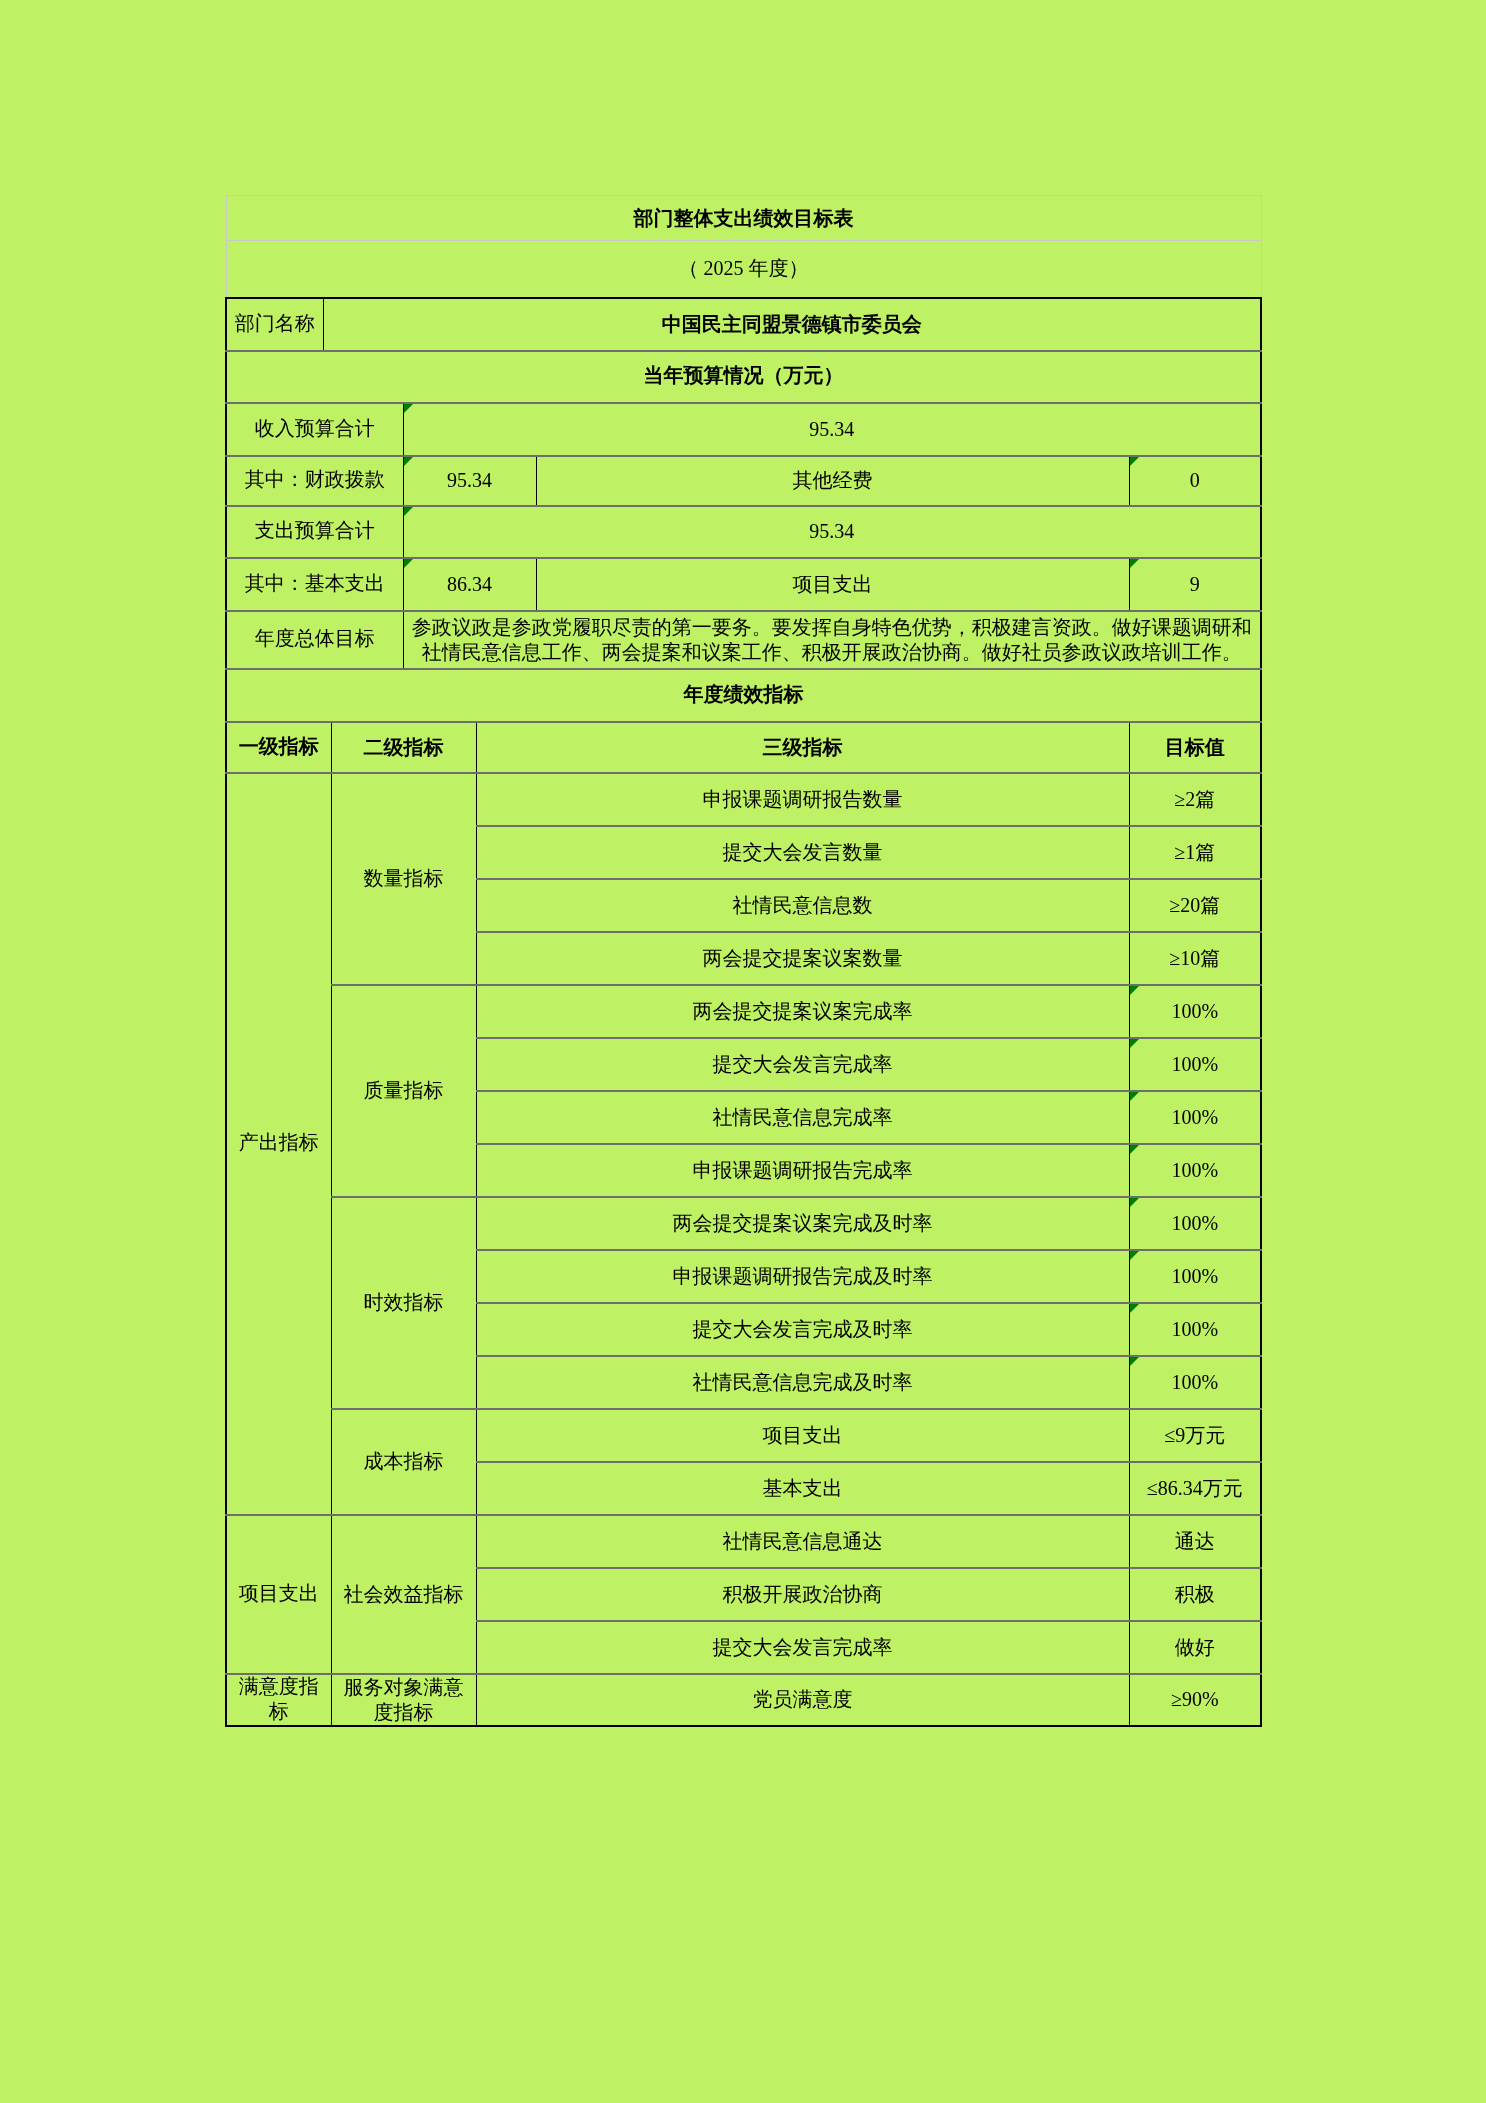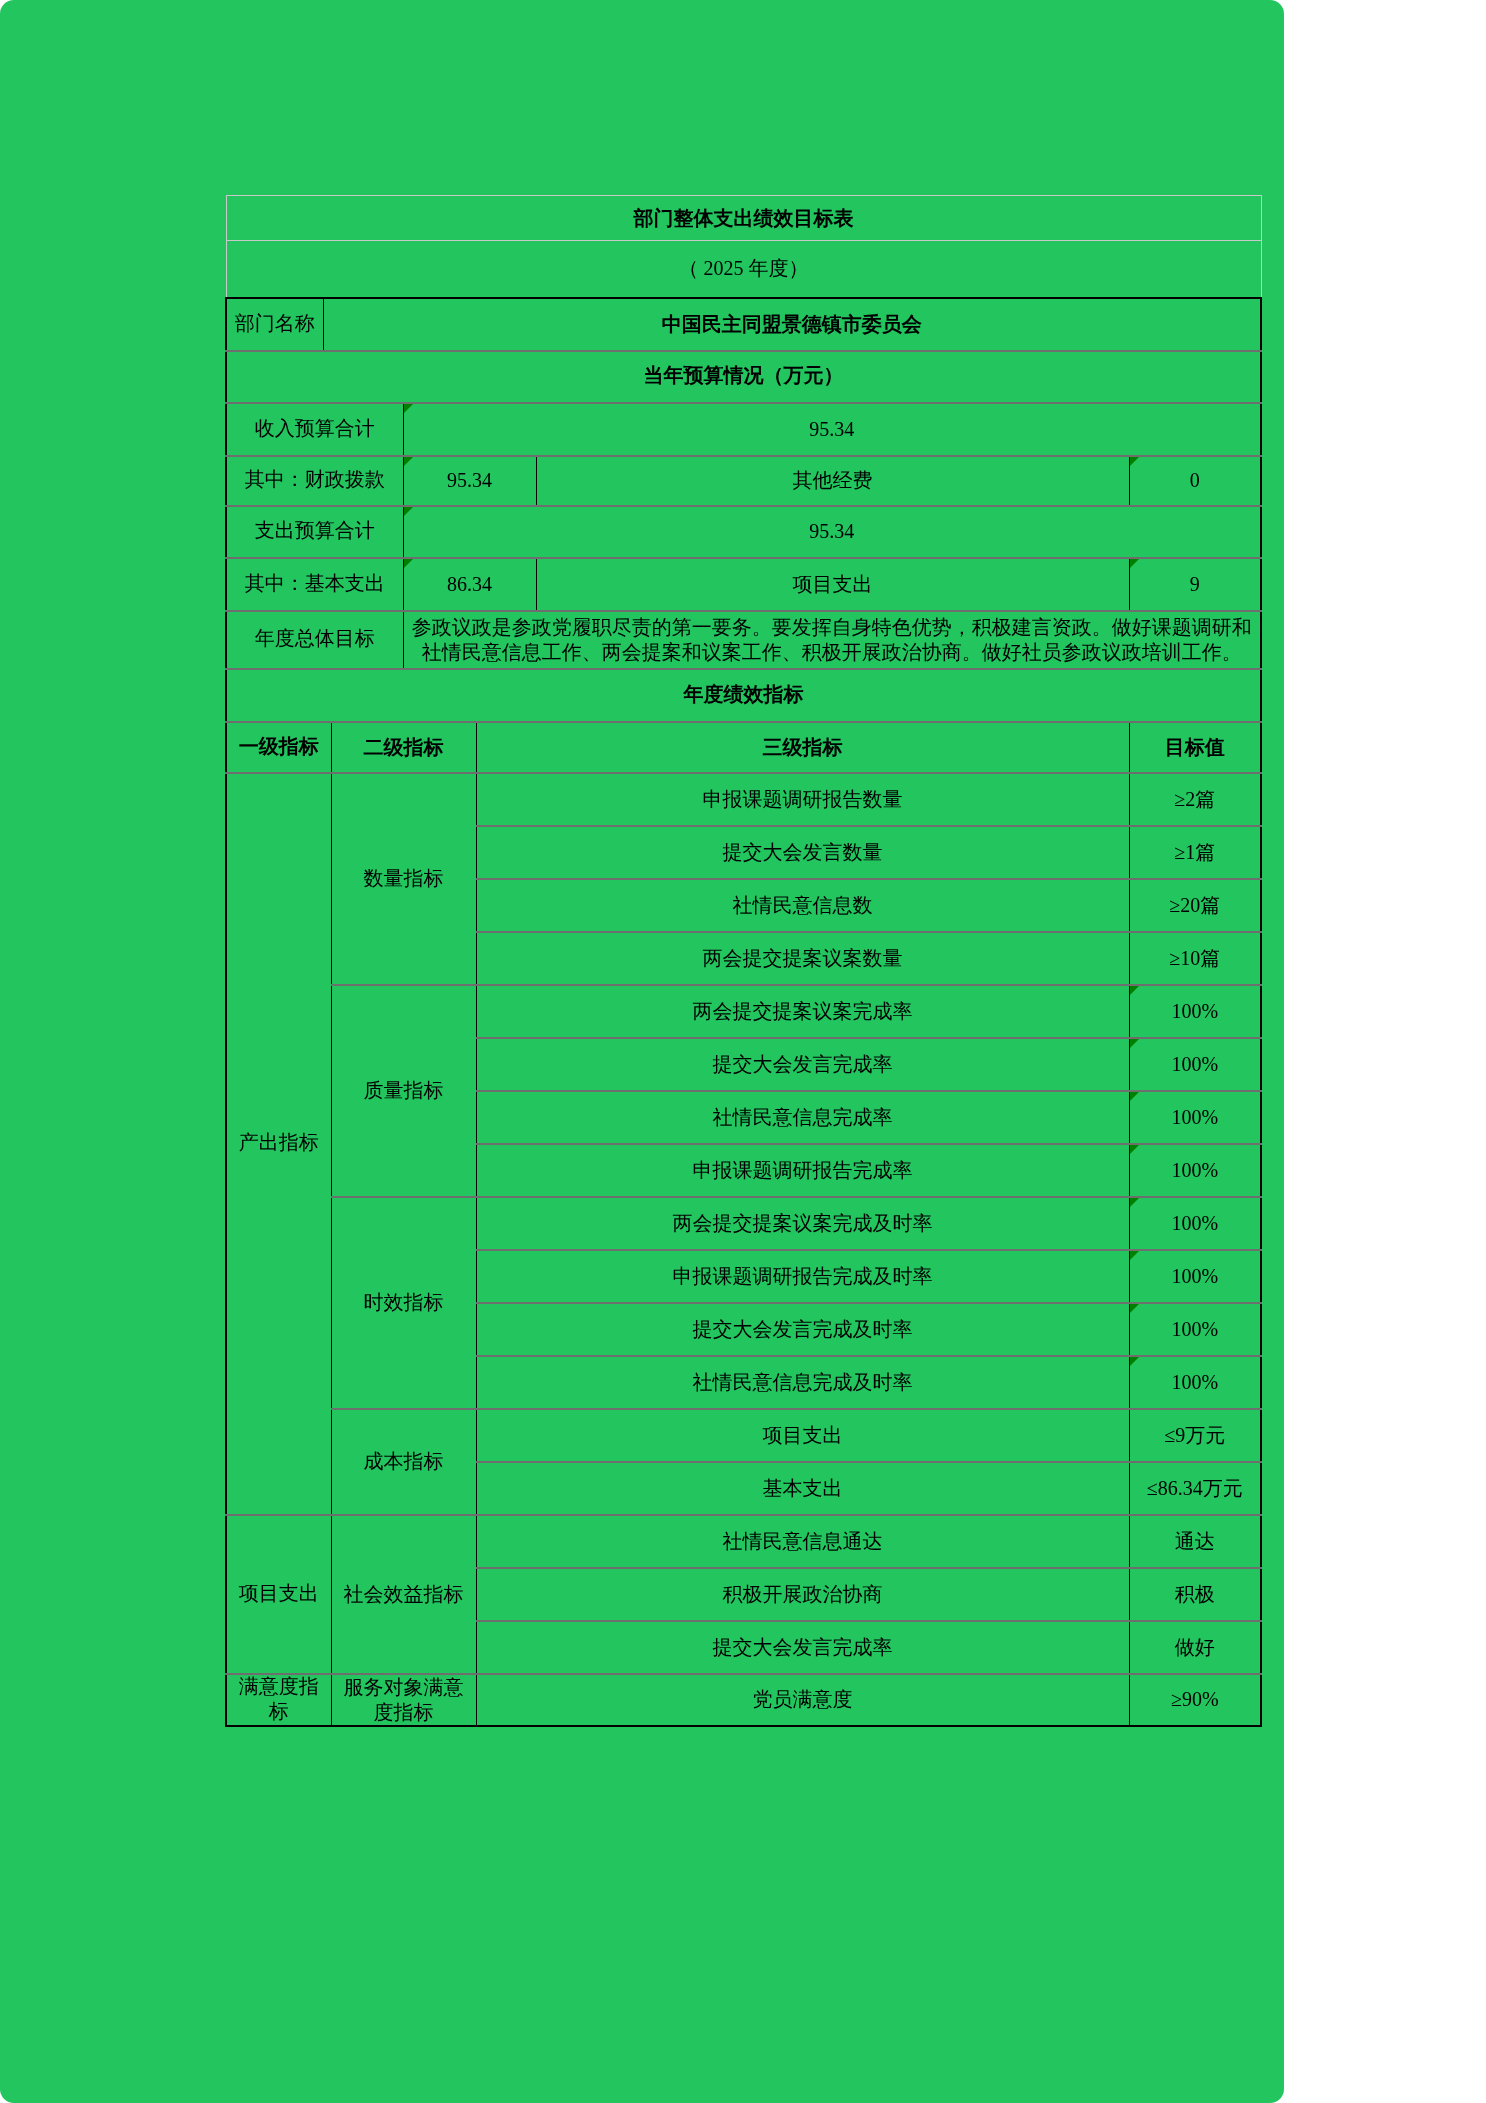--- a/index.html
+++ b/index.html
@@ -1,22 +1,21 @@
 <!DOCTYPE html>
 <html><head>
 <meta charset="utf-8">
 <style>
   html,body{margin:0;padding:0;background:#ffffff;}
   .canvas{
     position:relative;
-    width:1284px;height:2103px;
-    background:#22c55e;
+    width:1486px;height:2103px;
+    background:#bef264;
     font-family:"Liberation Serif","DejaVu Serif",serif;
     color:#000;
-    border-radius:14px;
   }
   table.doc{
     position:absolute;left:225px;top:195px;
     width:1035px;
     border-collapse:collapse;
     table-layout:fixed;
   }
   .doc td{
     border-left:1px solid #000;
     border-right:1px solid #000;

